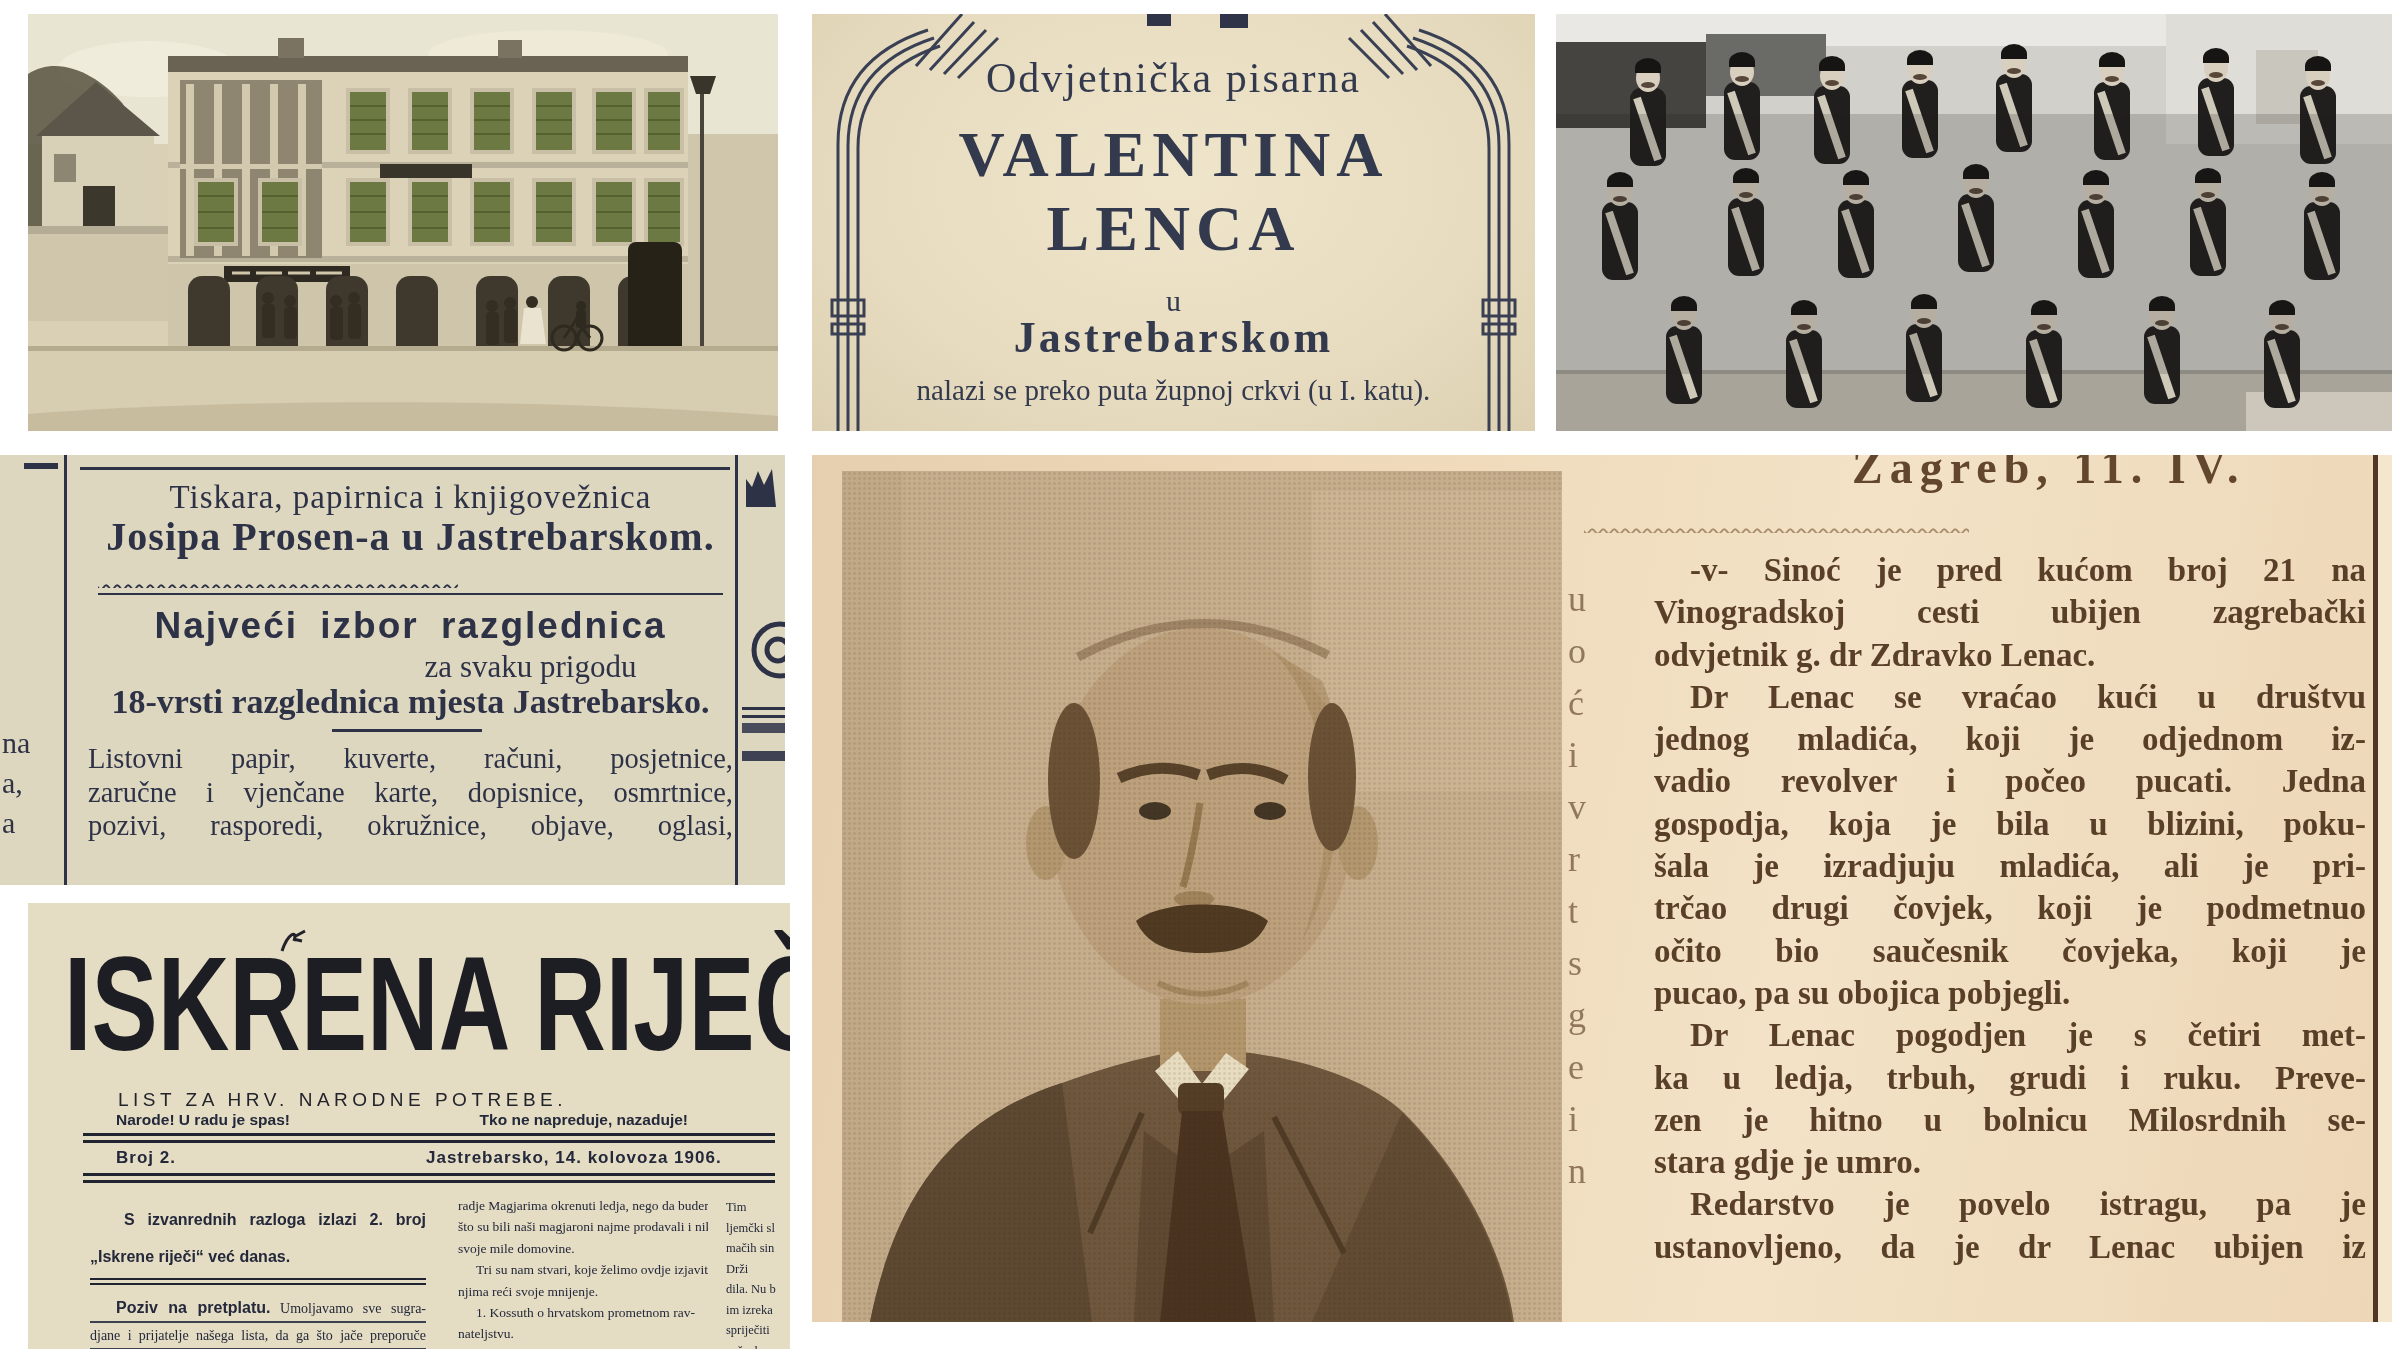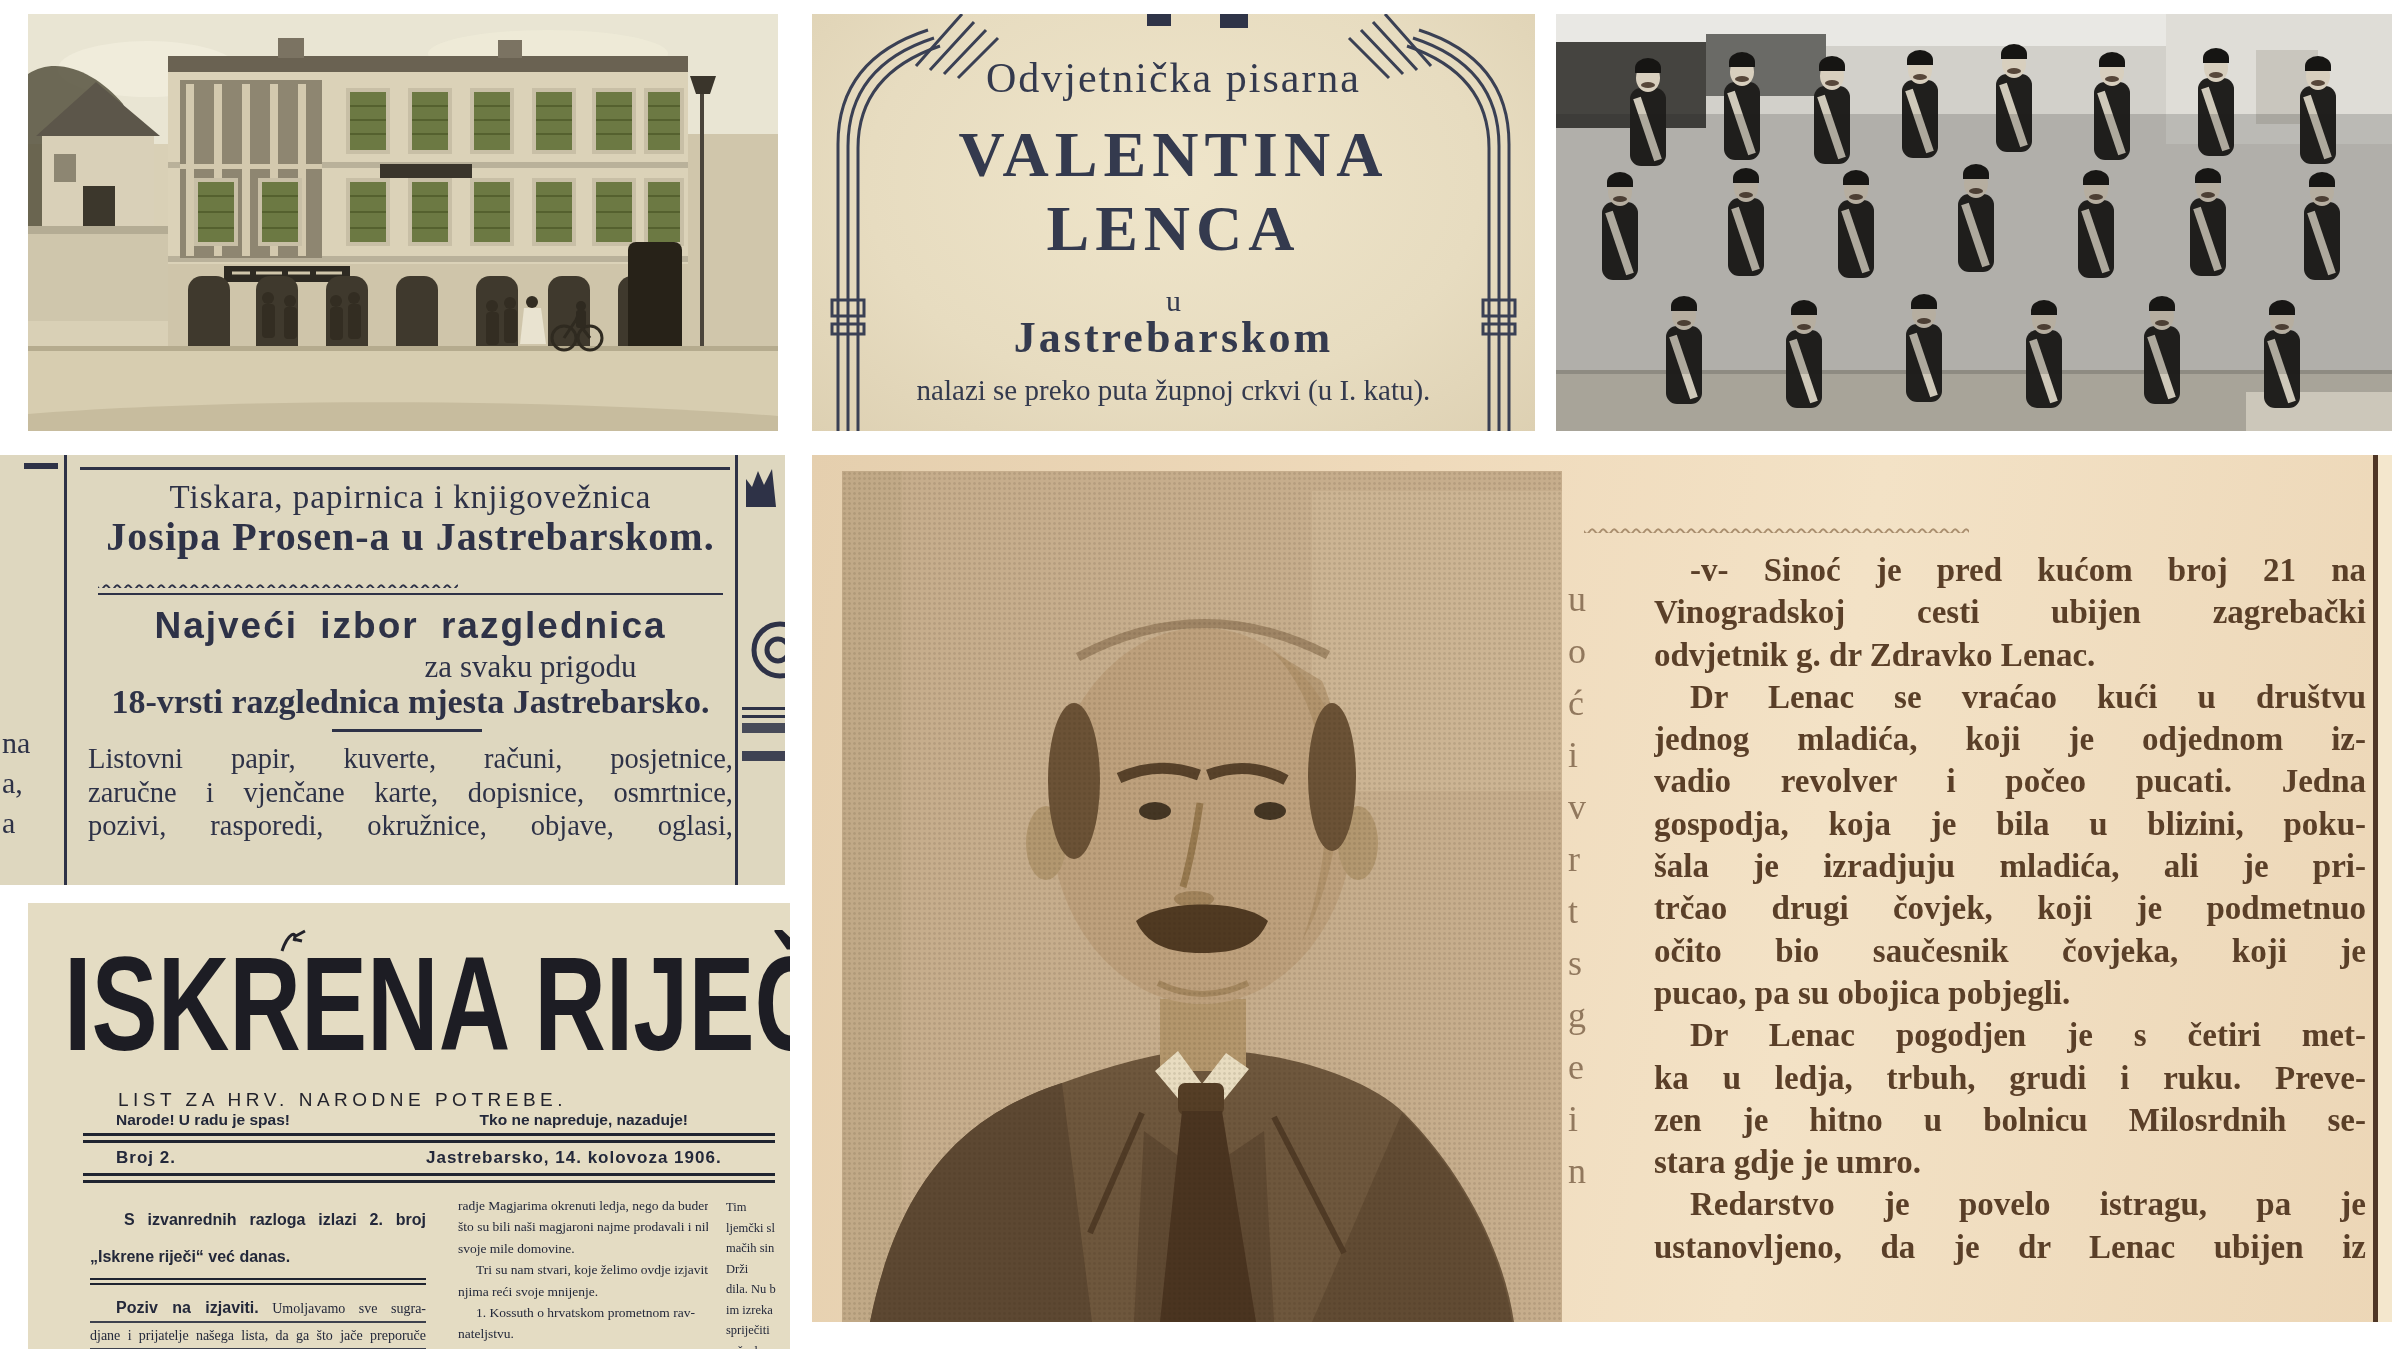--- a/index.html
+++ b/index.html
@@ -306,21 +306,21 @@
     <div class="abs ir-issue ir-sans" style="left:398px;">Jastrebarsko, 14. kolovoza 1906.</div>
     <div class="abs dr" style="left:55px;top:270px;width:692px;"></div>
 
     <div class="abs ir-leftcol">
       <div class="ir-lead">
           <div>S izvanrednih razloga izlazi 2. broj</div>
           <div>„Iskrene riječi“ već danas.</div>
         </div>
       <div class="tdr"></div>
       <div class="ir-para">
-        <div><span class="lead-in">Poziv na izjaviti.</span> <span>Umoljavamo sve sugra-</span></div>
+        <div><span class="lead-in">Poziv na pretplatu.</span> <span>Umoljavamo sve sugra-</span></div>
         <div>djane i prijatelje našega lista, da ga što jače preporuče</div>
         <div>i pomognu, da se dovine tolikog broja pretplatnika, da</div>
 
       </div>
     </div>
 
     <div class="abs ir-right">
         <div>radje Magjarima okrenuti ledja, nego da budemo ono,</div>
         <div>što su bili naši magjaroni najme prodavali i nikitelji</div>
         <div>svoje mile domovine.</div>
@@ -384,20 +384,21 @@
         <div>i</div>
         <div>v</div>
         <div>r</div>
         <div>t</div>
         <div>s</div>
         <div>g</div>
         <div>e</div>
         <div>i</div>
         <div>n</div>
       </div>
+    <div class="abs af-date">Zagreb, 11. IV.</div>
     <div class="abs wavy" style="left:772px;top:52px;width:786px;text-decoration-color:#a98e6e;font-size:22px;">&nbsp;&nbsp;&nbsp;&nbsp;&nbsp;&nbsp;&nbsp;&nbsp;&nbsp;&nbsp;&nbsp;&nbsp;&nbsp;&nbsp;&nbsp;&nbsp;&nbsp;&nbsp;&nbsp;&nbsp;&nbsp;&nbsp;&nbsp;&nbsp;&nbsp;&nbsp;&nbsp;&nbsp;&nbsp;&nbsp;&nbsp;&nbsp;&nbsp;&nbsp;&nbsp;&nbsp;&nbsp;&nbsp;&nbsp;&nbsp;&nbsp;&nbsp;&nbsp;&nbsp;&nbsp;&nbsp;&nbsp;&nbsp;&nbsp;&nbsp;&nbsp;&nbsp;&nbsp;&nbsp;&nbsp;&nbsp;&nbsp;&nbsp;&nbsp;&nbsp;&nbsp;&nbsp;&nbsp;&nbsp;&nbsp;&nbsp;&nbsp;&nbsp;&nbsp;&nbsp;</div>
 
     <div class="abs af-lines">
       <div class="af-par">
           <div>-v- Sinoć je pred kućom broj 21 na</div>
           <div>Vinogradskoj cesti  ubijen zagrebački</div>
           <div>odvjetnik g. dr Zdravko Lenac.</div>
         </div>
       <div class="af-par">
           <div>Dr Lenac se vraćao kući u društvu</div>

